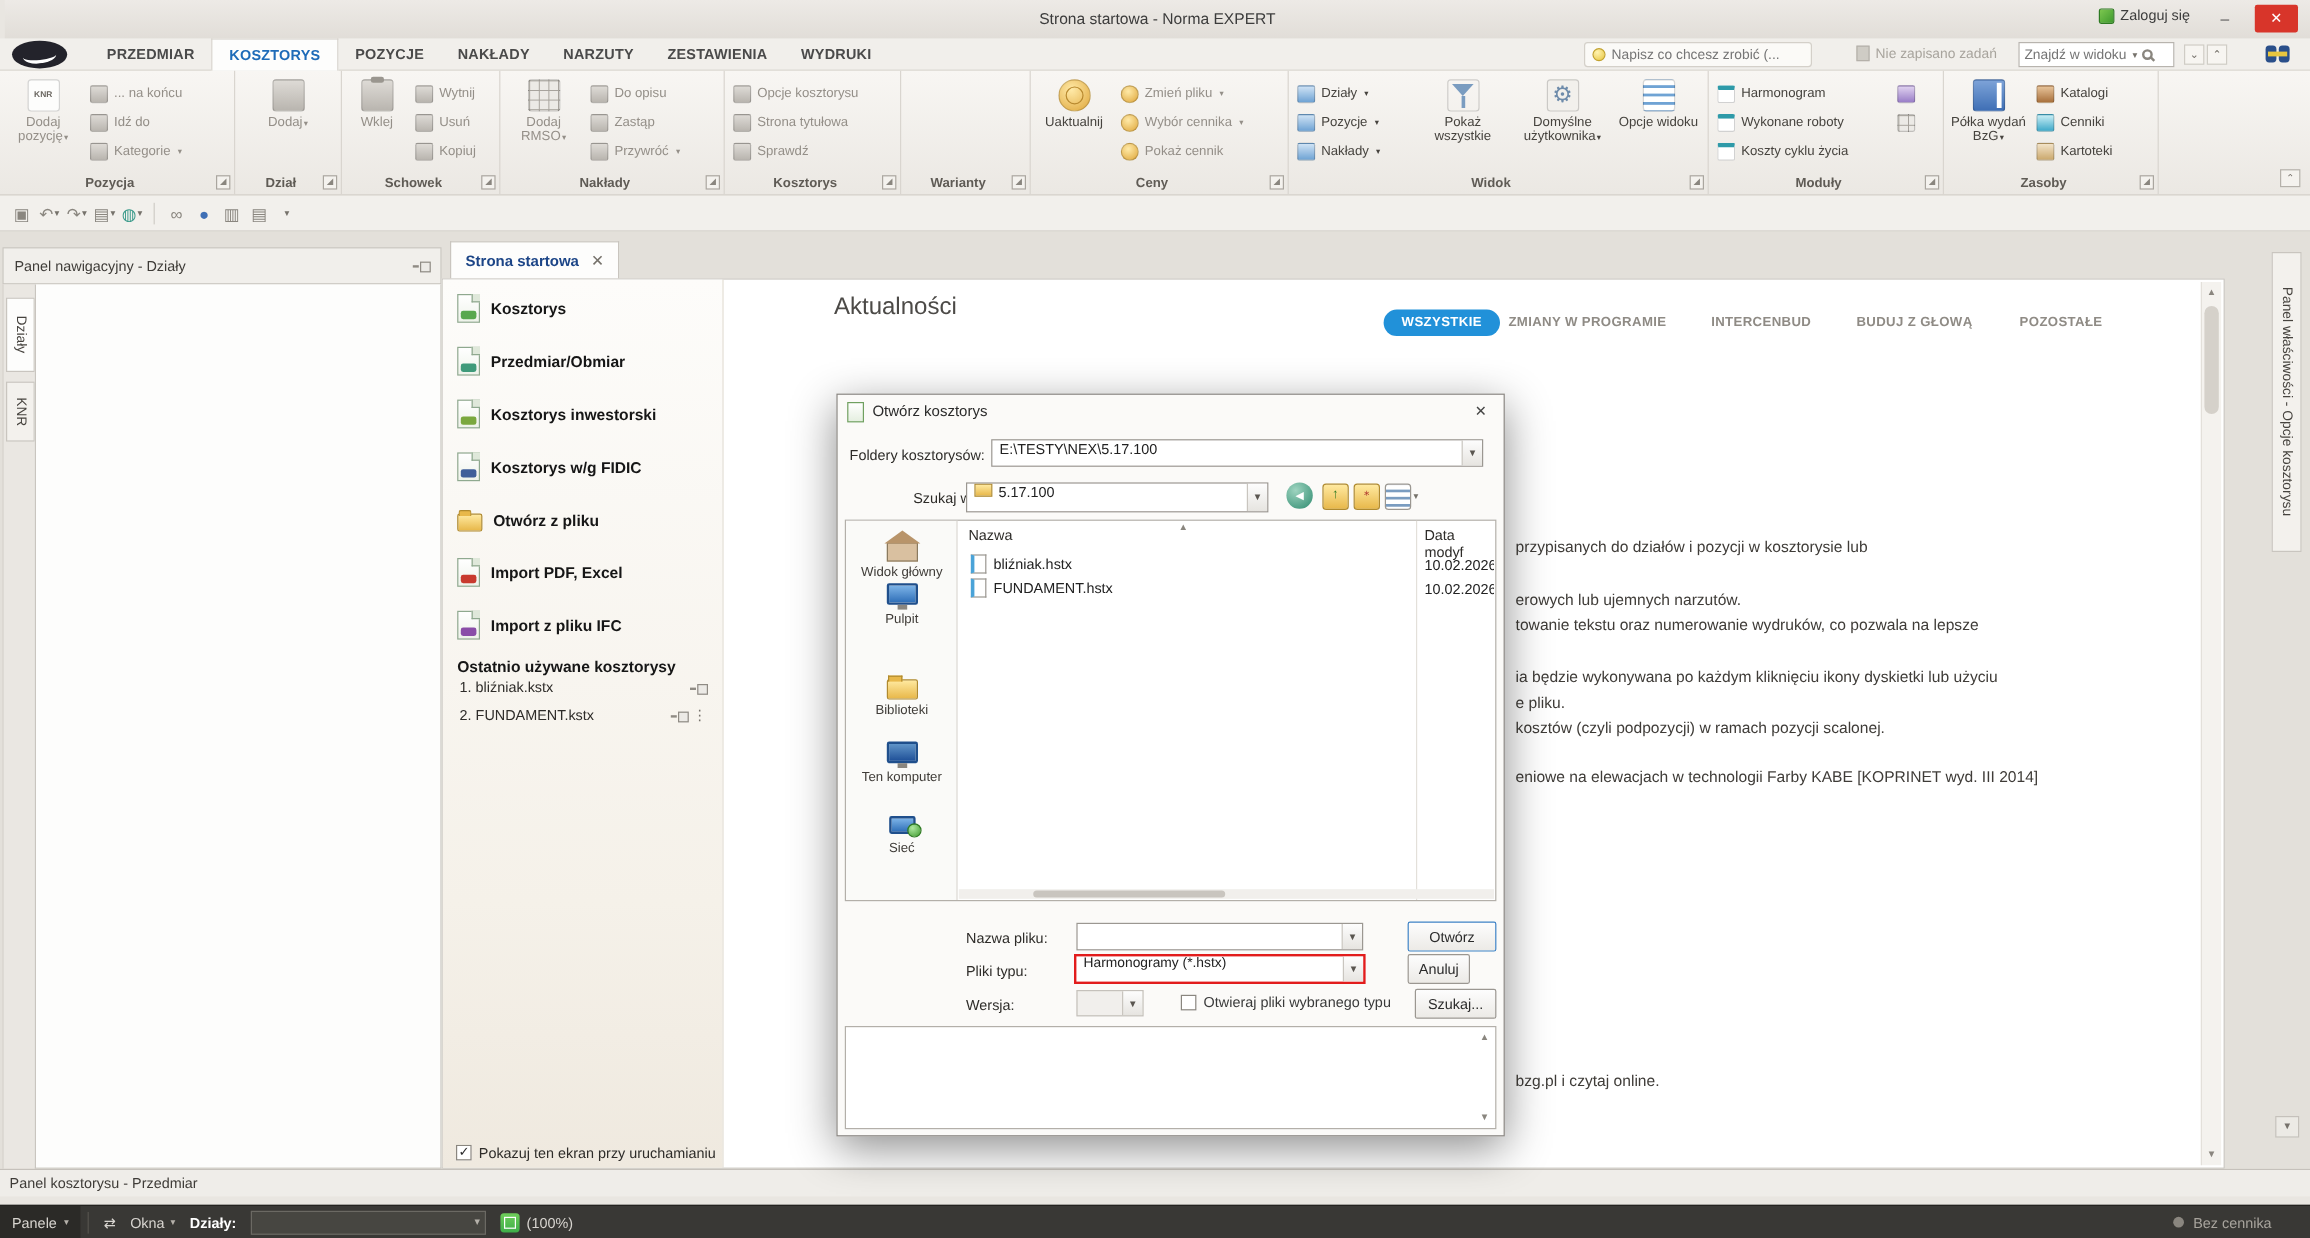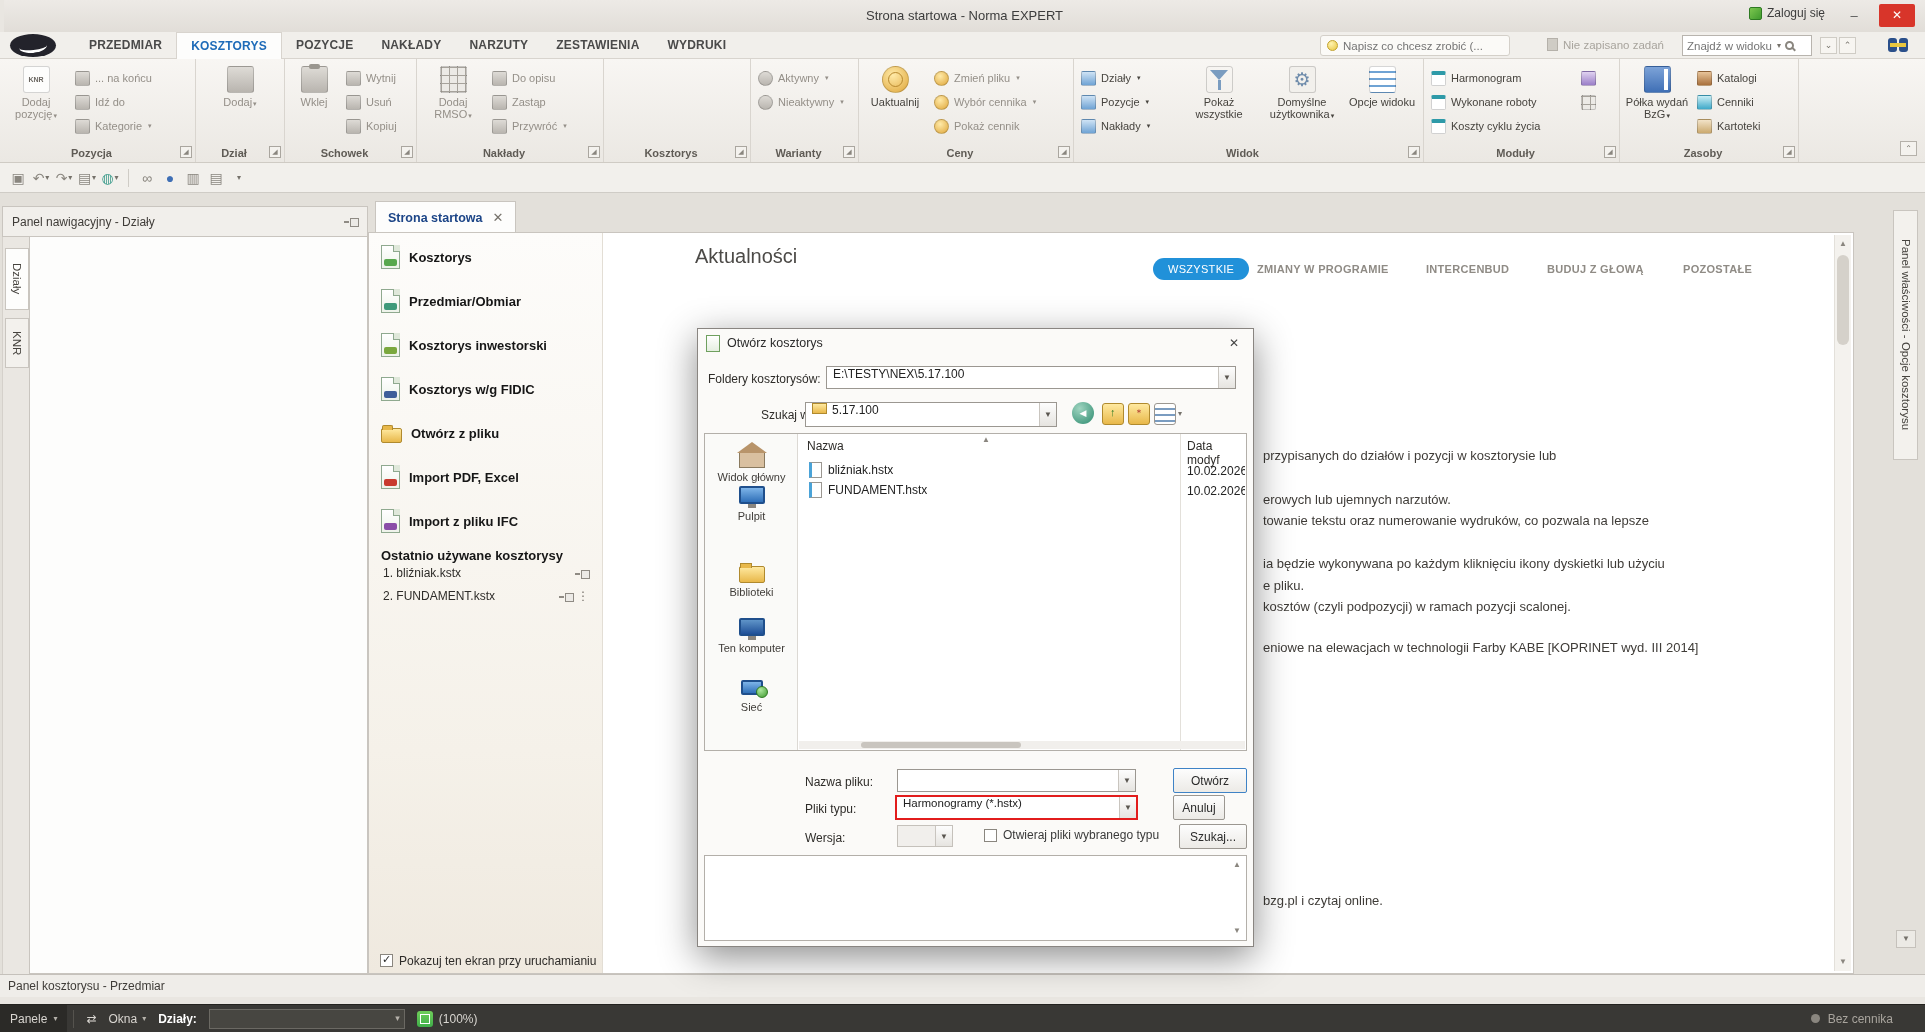--- a/index.html
+++ b/index.html
@@ -92,21 +92,21 @@
 .sdoc{position:relative;width:19px;height:24px;background:linear-gradient(#ffffff,#eef3ea);border:1px solid #8fa98f;flex:none}
 .sdoc::after{content:"";position:absolute;right:-1px;top:-1px;width:6px;height:6px;background:#dfe8da;border-left:1px solid #8fa98f;border-bottom:1px solid #8fa98f}
 .badge{position:absolute;left:2px;bottom:2px;width:13px;height:7px;border-radius:2px}
 .sfold{position:relative;width:21px;height:15px;background:linear-gradient(#ffe9a0,#e8b84a);border:1px solid #b08a2e;border-radius:2px;margin-top:5px;flex:none}
 .sfold::before{content:"";position:absolute;left:0;top:-4px;width:9px;height:4px;background:#e8b84a;border:1px solid #b08a2e;border-bottom:0;border-radius:2px 2px 0 0}
 .srow{position:absolute;left:14px;width:206px;height:20px;display:flex;align-items:center;font-size:12px;color:#2e2c29}
 .srow .sp{flex:1}
 
 #news-title{position:absolute;left:326px;top:12px;font-size:20px;color:#4c4a47}
 .filters{position:absolute;top:24px;height:24px;display:flex;align-items:center}
-.pill{background:#2191d9;color:#fff;font-size:11px;font-weight:normal;padding:5px 15px;border-radius:12px;letter-spacing:.3px}
+.pill{background:#2191d9;color:#fff;font-size:11px;font-weight:bold;padding:5px 15px;border-radius:12px;letter-spacing:.3px}
 .flt{font-size:11px;font-weight:bold;color:#8f8b85;letter-spacing:.3px;position:absolute;top:30px}
 .frag{position:absolute;font-size:13px;color:#3f3c38;white-space:nowrap;overflow:hidden;max-width:560px}
 
 #cscroll{position:absolute;right:2px;top:2px;width:17px;bottom:2px;background:#f4f2ee;border-left:1px solid #e3e0da}
 .sarr{position:absolute;left:0;width:16px;height:16px;text-align:center;line-height:16px;font-size:8px;color:#8a867f}
 #cthumb{position:absolute;left:2px;top:20px;width:12px;height:90px;background:#d5d1ca;border-radius:6px}
 
 #rightstrip{position:absolute;right:0;top:0;width:71px;bottom:0}
 #rvtab{position:absolute;left:39px;top:17px;width:25px;height:250px;background:#f3f1ed;border:1px solid #c9c5bf;writing-mode:vertical-rl;font-size:11.5px;color:#46433e;display:flex;align-items:center;justify-content:center}
 #rdown{position:absolute;left:42px;top:737px;width:20px;height:18px;background:#eceae5;border:1px solid #c5c1bb;text-align:center;line-height:16px;font-size:8px;color:#76726b}
@@ -295,39 +295,41 @@
               <span>Przywróć</span>
               <span class="car">▾</span>
             </div>
         </div>
       </div>
       <div class="rg-label">Nakłady</div>
       <div class="launch">◢</div>
     </div>
 
     <div class="rgroup" style="width:147px">
-      <div class="rg-label">Kosztorys</div>
-      <div class="launch">◢</div>
-    </div>
-
-    <div class="rgroup" style="width:108px">
       <div class="rg-body">
         <div class="rcolm">
           <div class="rsm">
-              <span class="si b-gray" style="border-radius:50%"></span>
-              <span>Aktywny</span>
-              <span class="car">▾</span>
-            </div>
-          <div class="rsm">
-              <span class="si b-gray" style="border-radius:50%"></span>
-              <span>Nieaktywny</span>
-              <span class="car">▾</span>
-            </div>
-        </div>
-      </div>
+              <span class="si b-gray"></span>
+              <span>Opcje kosztorysu</span>
+            </div>
+          <div class="rsm">
+              <span class="si b-gray"></span>
+              <span>Strona tytułowa</span>
+            </div>
+          <div class="rsm">
+              <span class="si b-gray"></span>
+              <span>Sprawdź</span>
+            </div>
+        </div>
+      </div>
+      <div class="rg-label">Kosztorys</div>
+      <div class="launch">◢</div>
+    </div>
+
+    <div class="rgroup" style="width:108px">
       <div class="rg-label">Warianty</div>
       <div class="launch">◢</div>
     </div>
 
     <div class="rgroup" style="width:215px">
       <div class="rg-body">
         <div class="rbig en">
           <div class="bi i-coins"></div>
           <span>Uaktualnij</span>
         </div>

